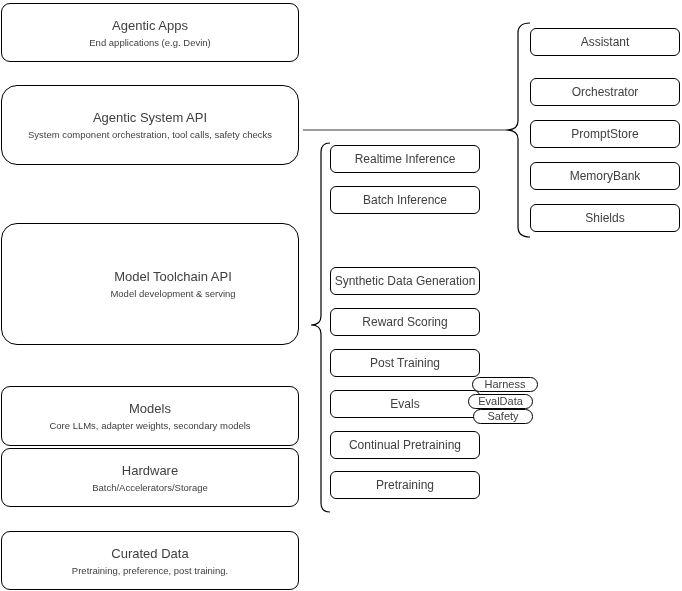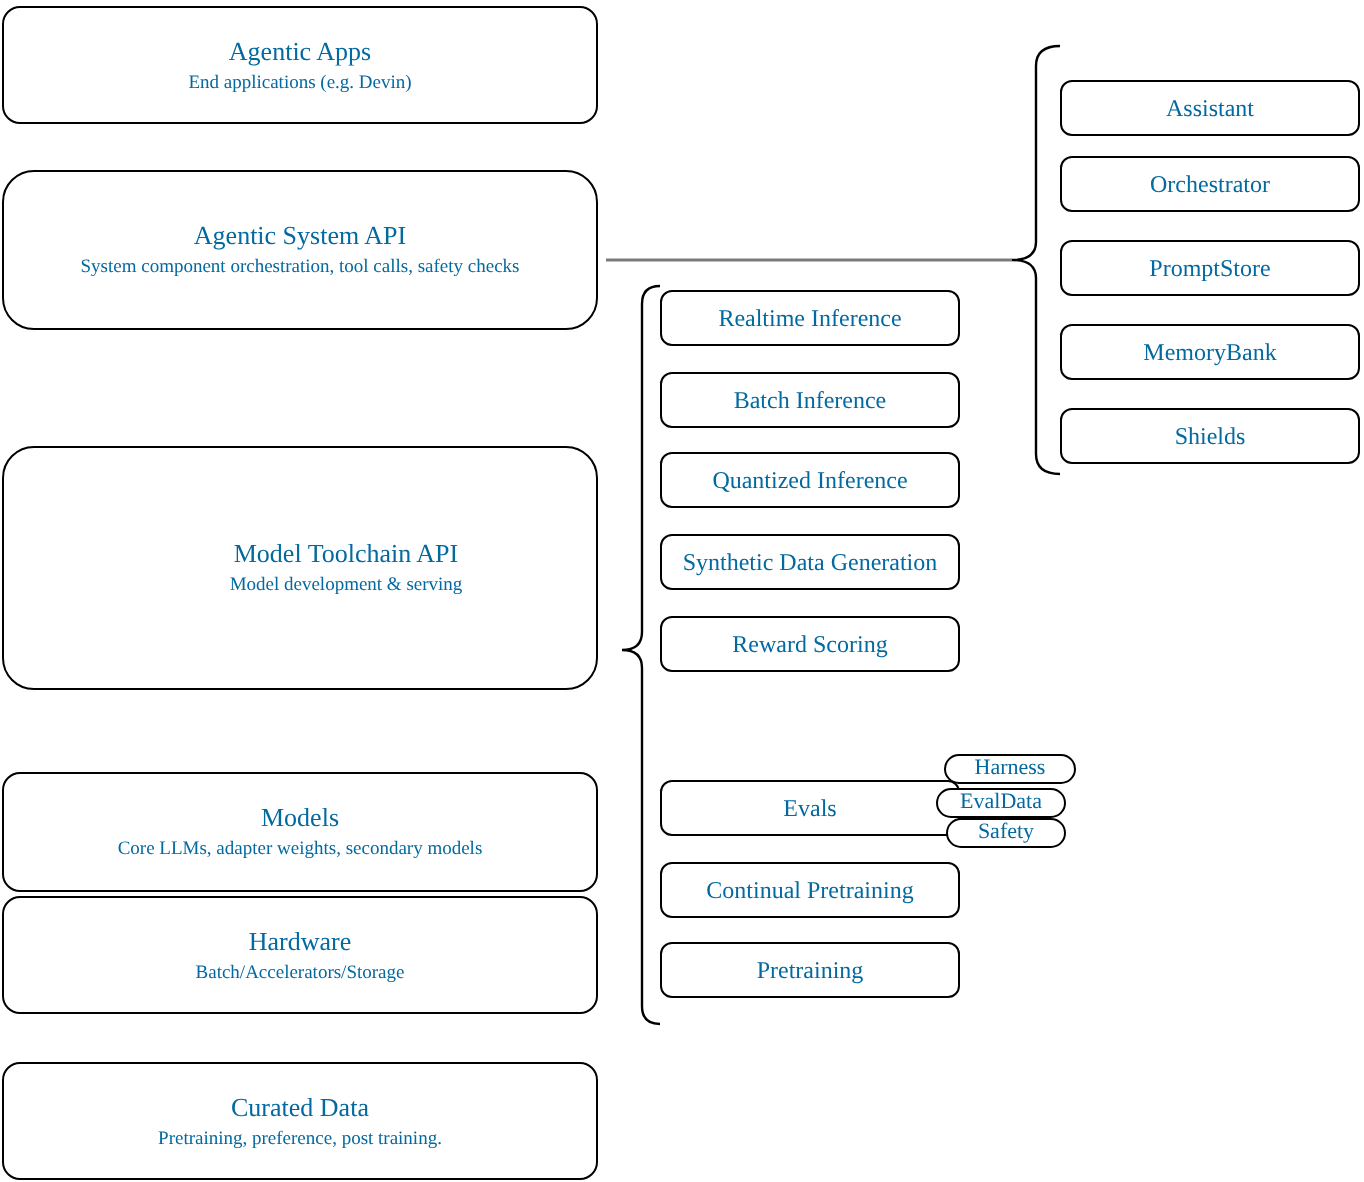--- a/index.html
+++ b/index.html
@@ -1,18 +1,18 @@
 <!DOCTYPE html>
 <html><head>
 <meta charset="utf-8">
 <style>
   html,body { margin:0; padding:0; background:#ffffff; }
   .canvas {
     position:relative; width:682px; height:591px; background:#ffffff;
-    font-family:Liberation Serif, serif; color:#0369a1;
+    font-family:Liberation Sans, sans-serif; color:#404040;
     overflow:hidden;
   }
   .overlay { position:absolute; left:0; top:0; width:682px; height:591px; pointer-events:none; }
   .node {
     position:absolute; background:#ffffff; border:1px solid #000;
     box-sizing:border-box; z-index:2;
   }
   .stackbox {
     left:1px; width:298px;
     display:flex; flex-direction:column; align-items:center; justify-content:center;
@@ -71,30 +71,30 @@
     <div class="s">Batch/Accelerators/Storage</div>
   </div>
 
   <div class="node stackbox" style="top:531px; height:59px;">
     <div class="t">Curated Data</div>
     <div class="s">Pretraining, preference, post training.</div>
   </div>
 
   <div class="node mid" style="top:145px;">Realtime Inference</div>
   <div class="node mid" style="top:186px;">Batch Inference</div>
-  <div class="node mid" style="top:226px;">Quantized Inference</div>
   <div class="node mid" style="top:267px;">Synthetic Data Generation</div>
   <div class="node mid" style="top:308px;">Reward Scoring</div>
+  <div class="node mid" style="top:349px;">Post Training</div>
   <div class="node mid" style="top:390px;">Evals</div>
   <div class="node mid" style="top:431px;">Continual Pretraining</div>
   <div class="node mid" style="top:471px;">Pretraining</div>
 
   <div class="pill" style="left:472px; top:377px; width:66px; height:15px;">Harness</div>
   <div class="pill" style="left:468px; top:394px; width:65px; height:15px;">EvalData</div>
   <div class="pill" style="left:473px; top:409px; width:60px; height:15px;">Safety</div>
 
-  <div class="node rgt" style="top:40px;">Assistant</div>
+  <div class="node rgt" style="top:28px;">Assistant</div>
   <div class="node rgt" style="top:78px;">Orchestrator</div>
   <div class="node rgt" style="top:120px;">PromptStore</div>
   <div class="node rgt" style="top:162px;">MemoryBank</div>
   <div class="node rgt" style="top:204px;">Shields</div>
 
 </div>
 
 </body></html>

